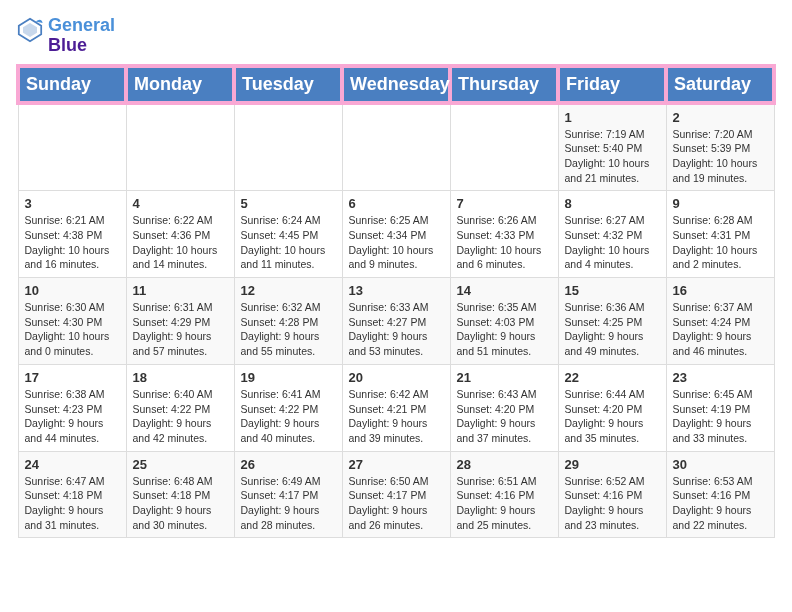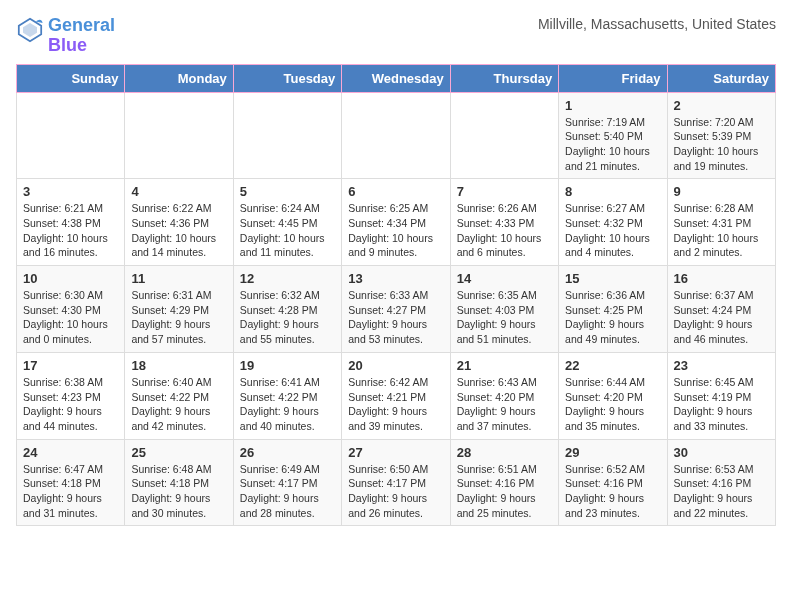--- a/index.html
+++ b/index.html
@@ -47,25 +47,25 @@
       color: #555;
     }
     table {
       width: 100%;
       border-collapse: collapse;
       table-layout: fixed;
     }
     thead tr th {
       background-color: #4a7fc1;
       color: white;
-      text-align: right;
+      text-align: left;
       padding: 6px 6px;
-      font-size: 13px;
+      font-size: 18px;
       font-weight: bold;
-      border: 1px solid #f9a8d4;
+      border: 4px solid #f9a8d4;
     }
     tbody tr td {
       vertical-align: top;
       padding: 5px 6px;
       border: 1px solid #ddd;
       font-size: 11px;
       color: #333;
       height: 80px;
       background: #fff;
     }
@@ -92,25 +92,24 @@
 
 <div class="header-section">
   <div class="logo">
     <svg class="logo-icon" viewBox="0 0 40 40">
       <polygon points="20,4 36,14 36,26 20,36 4,26 4,14" fill="none" stroke="#4a7fc1" stroke-width="2.5"></polygon>
       <polygon points="20,10 30,16 30,24 20,30 10,24 10,16" fill="#4a7fc1" opacity="0.3"></polygon>
       <path d="M28,8 Q36,2 38,10" fill="#4a90d9" stroke="none"></path>
     </svg>
     <div class="logo-text">
       <div><span>General</span></div>
-      <div style="color:#8b5cf6;">Blue</div>
+      <div style="color:#4c1d95;">Blue</div>
     </div>
   </div>
   <div class="title-section">
-    <div class="location-title">Millville, Massachusetts, United States</div>
   </div>
 </div>
 
 <table>
   <thead>
     <tr>
     <th>Sunday</th>
         <th>Monday</th>
         <th>Tuesday</th>
         <th>Wednesday</th>

